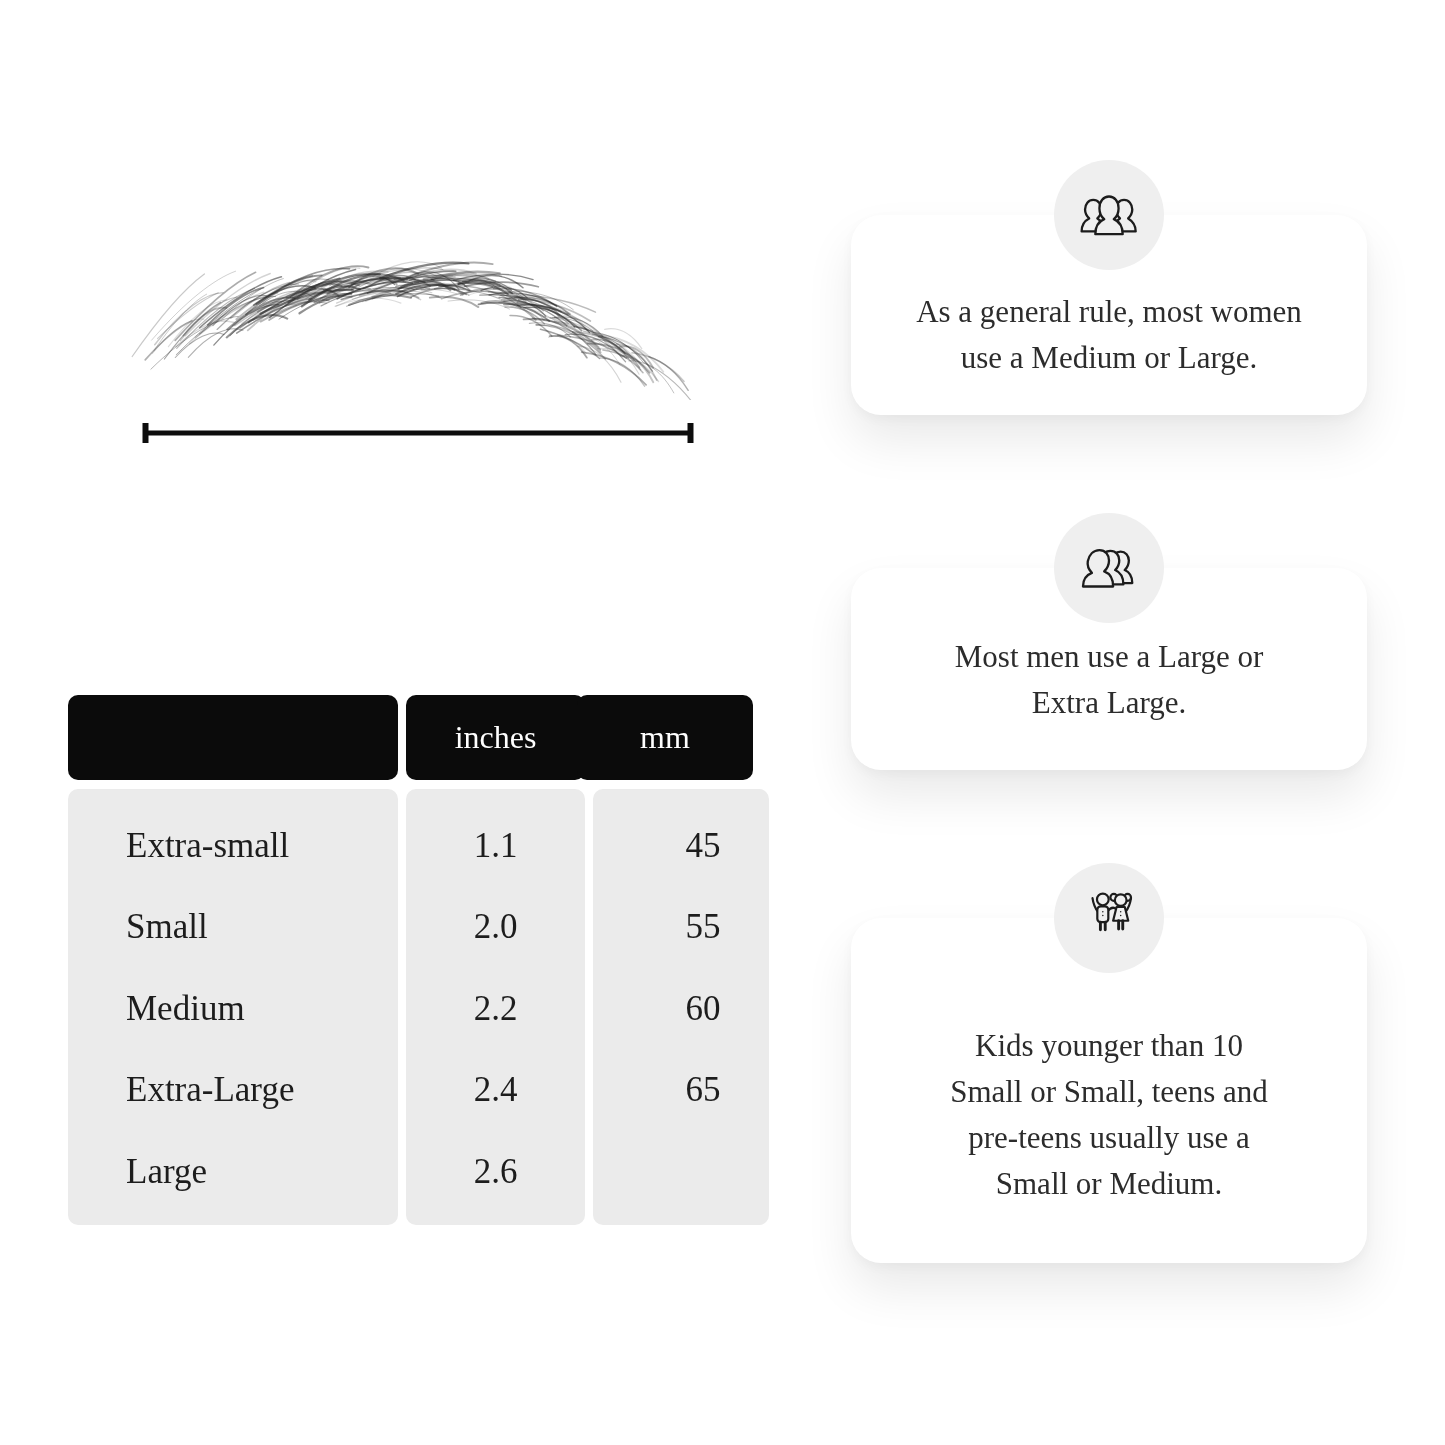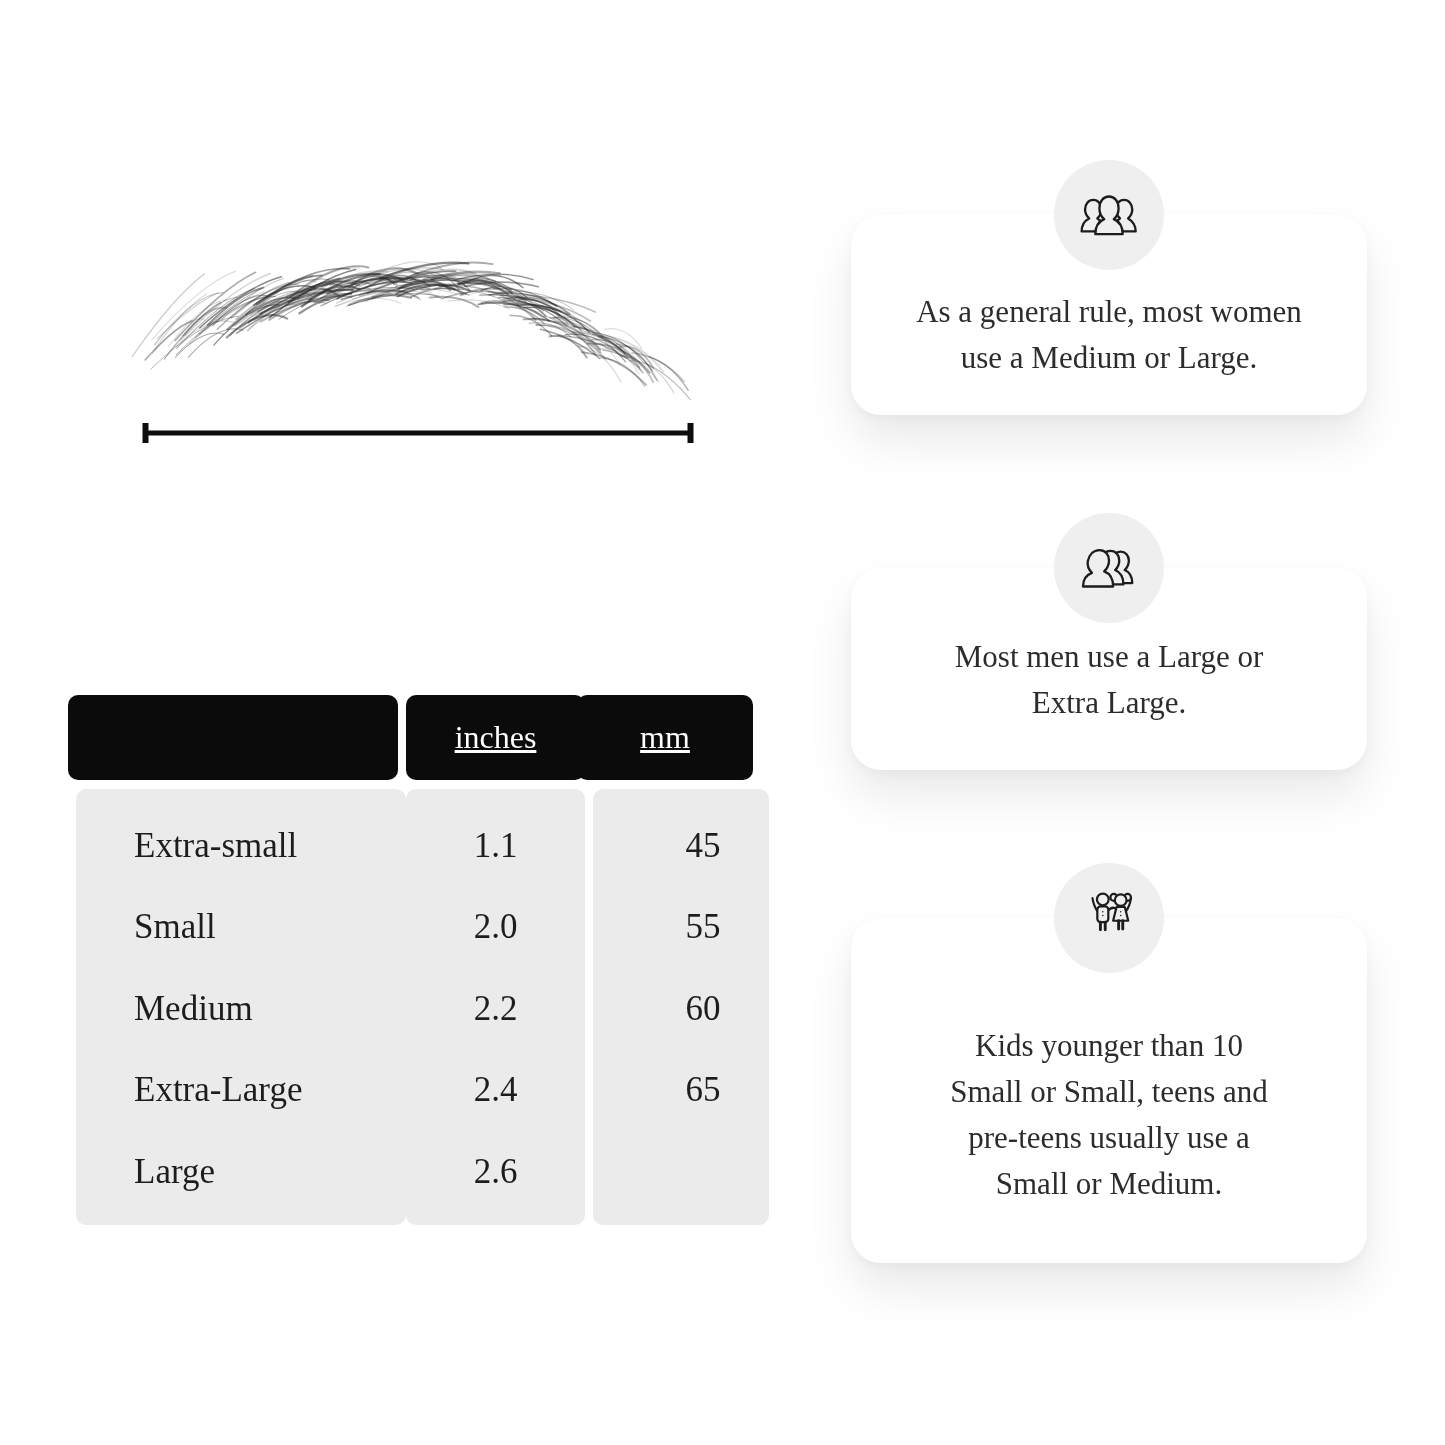--- a/index.html
+++ b/index.html
@@ -18,30 +18,29 @@
   .caption{
     position:absolute;left:131px;top:496px;width:600px;
     font-size:35px;line-height:58px;color:#242424;letter-spacing:.2px;
   }
 
   
   .th{
     position:absolute;top:695px;height:85px;background:#0b0b0b;border-radius:10px;
     color:#ffffff;display:flex;align-items:center;justify-content:center;
     font-size:32px;
-    text-decoration:underline;
   }
   .th-blank{left:68px;width:330px;}
   .th-inches{left:406px;width:179px;}
   .th-mm{left:577px;width:176px;}
   .col{
     position:absolute;top:789px;height:436px;background:#ebebeb;border-radius:10px;
     display:flex;flex-direction:column;box-sizing:border-box;padding-top:16px;
   }
-  .col-label{left:68px;width:330px;margin-left:8px;}
+  .col-label{left:68px;width:330px;}
   .col-inches{left:406px;width:179px;}
   .col-mm{left:593px;width:176px;padding-left:44px;}
   .cell{
     height:81.5px;display:flex;align-items:center;
     font-size:35px;color:#1d1d1d;
   }
   .col-label .cell{padding-left:58px;}
   .col-inches .cell,.col-mm .cell{justify-content:center;}
 
   

